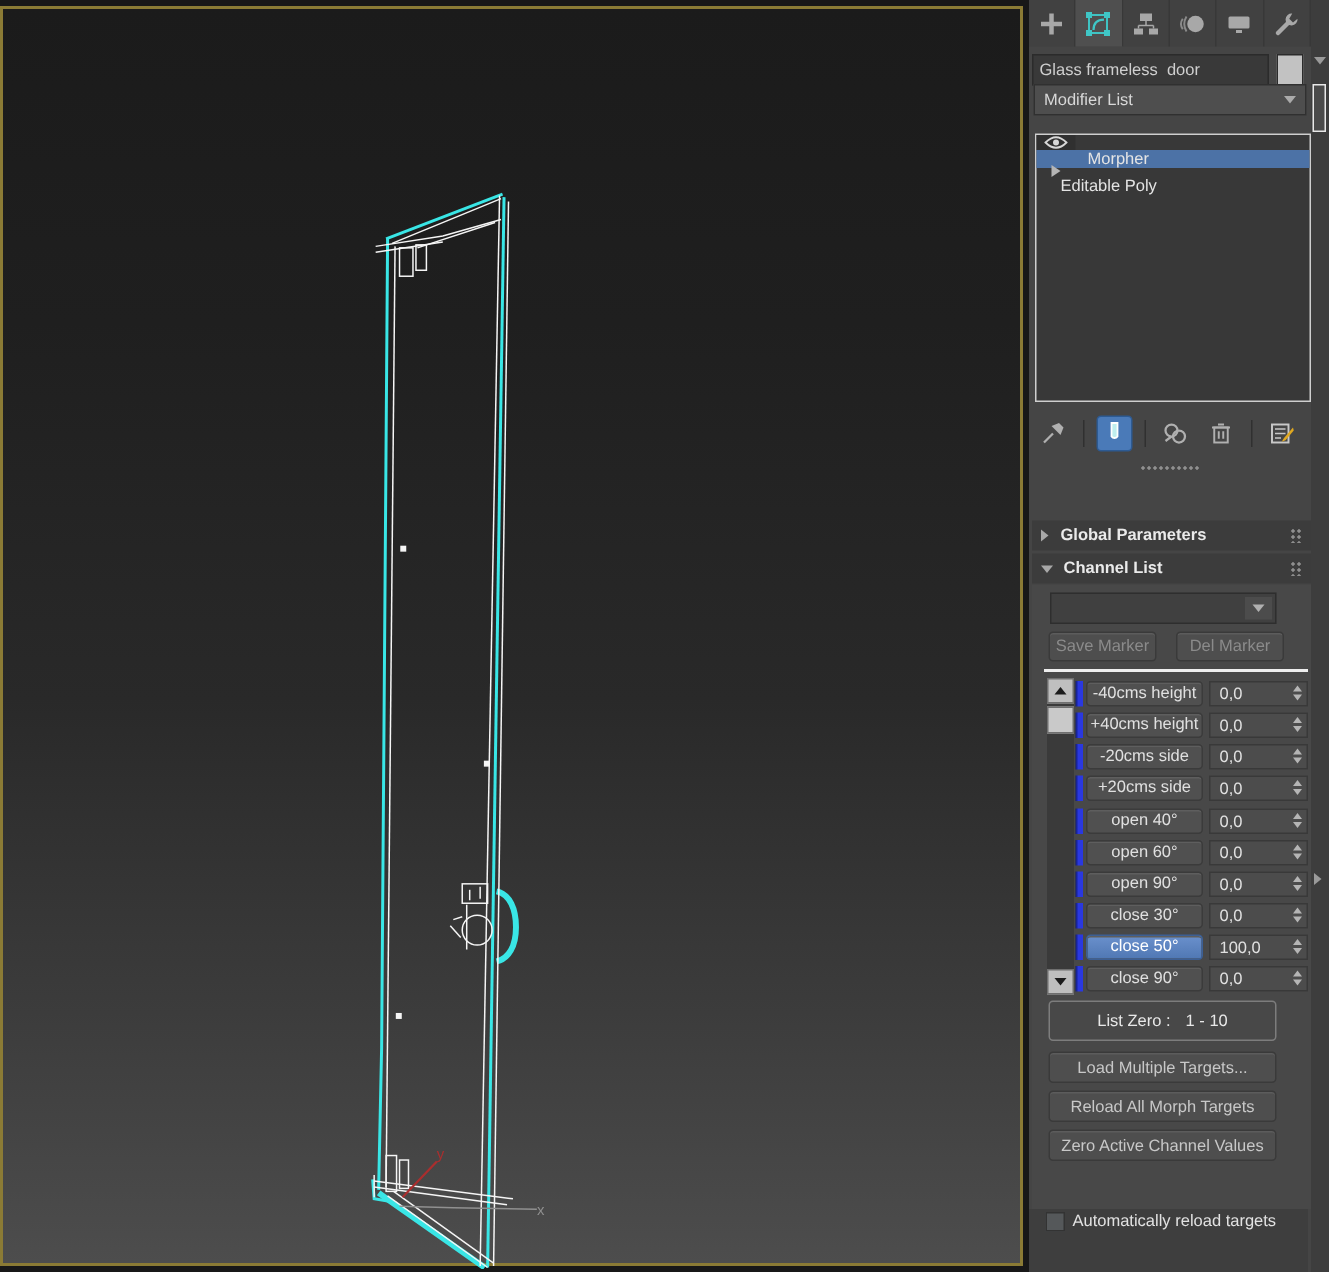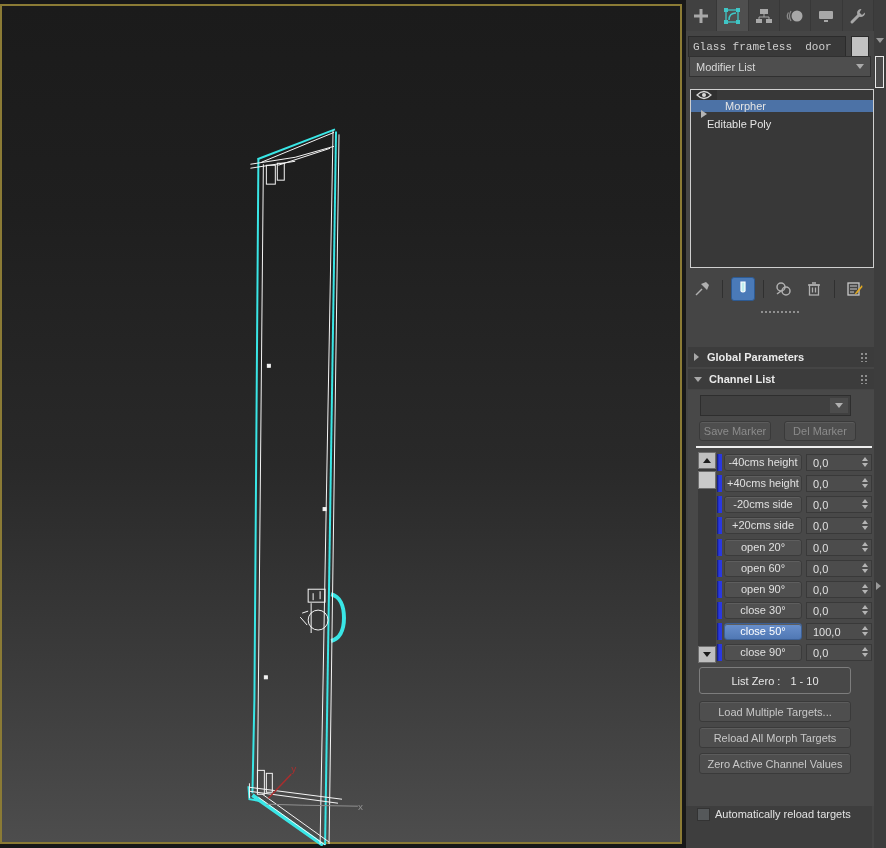--- a/index.html
+++ b/index.html
@@ -28,21 +28,21 @@
     border-top:4px solid transparent; border-bottom:4px solid transparent; border-left:5px solid #9a9a9a; }
 
   
   .tabs { position:absolute; left:0; top:0; width:188px; height:31px; display:flex; background:#414141; }
   .tab { flex:1; display:flex; align-items:center; justify-content:center; border-right:1px solid #383838; }
   .tab.sel { background:#4f4f4f; }
 
   
   .name-row { position:absolute; left:0; top:36px; width:188px; height:21px; }
   .obj-name { position:absolute; left:2px; top:0; width:158px; height:21px; background:#393939;
-    border:1px solid #2b2b2b; color:#cfcfcf; font-family:Liberation Mono, monospace; font-size:11px;
+    border:1px solid #2b2b2b; color:#cfcfcf; font-family:Liberation Sans, sans-serif; font-size:11px;
     padding:0 4px; outline:none; }
   .swatch { position:absolute; left:165px; top:0; width:18px; height:21px; background:#c2c2c2;
     border:1px solid #2b2b2b; }
 
   
   .modlist { position:absolute; left:3px; top:56px; width:182px; height:21px; background:#4e4e4e;
     border:1px solid #303030; display:flex; align-items:center; padding:0 6px; color:#d8d8d8; }
   .modlist .arr { margin-left:auto; width:0; height:0; border-left:4px solid transparent;
     border-right:4px solid transparent; border-top:5px solid #aaaaaa; }
 
@@ -377,21 +377,21 @@
     <div class="ch-val">
       <span>0,0</span>
       <span class="spinner">
           <i class="sp-up"></i>
           <i class="sp-dn"></i>
         </span>
     </div>
   </div>
   <div class="ch-row" style="top:539px">
     <span class="ch-bar"></span>
-    <button class="ch-name">open 20°</button>
+    <button class="ch-name">open 40°</button>
     <div class="ch-val">
       <span>0,0</span>
       <span class="spinner">
           <i class="sp-up"></i>
           <i class="sp-dn"></i>
         </span>
     </div>
   </div>
   <div class="ch-row" style="top:560px">
     <span class="ch-bar"></span>

